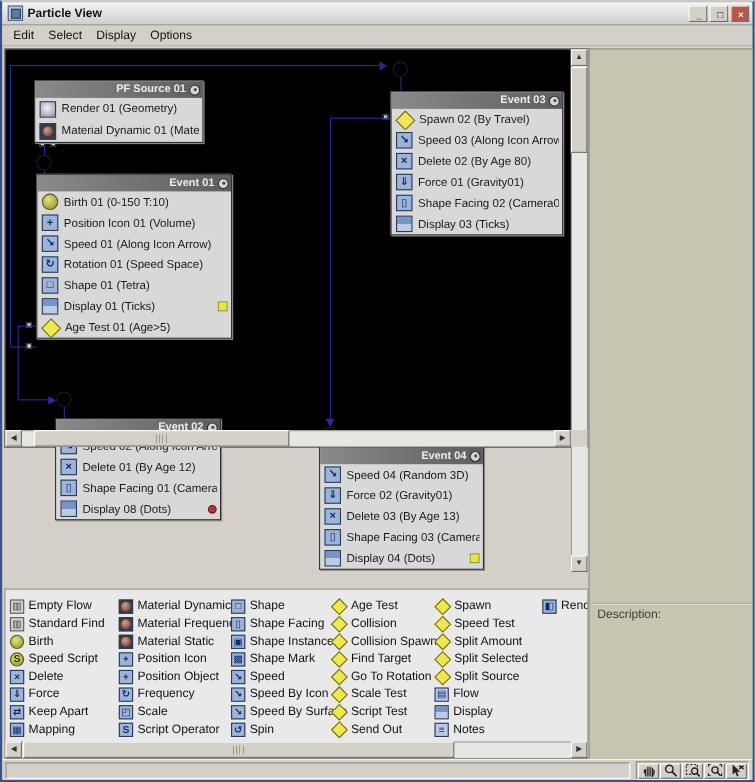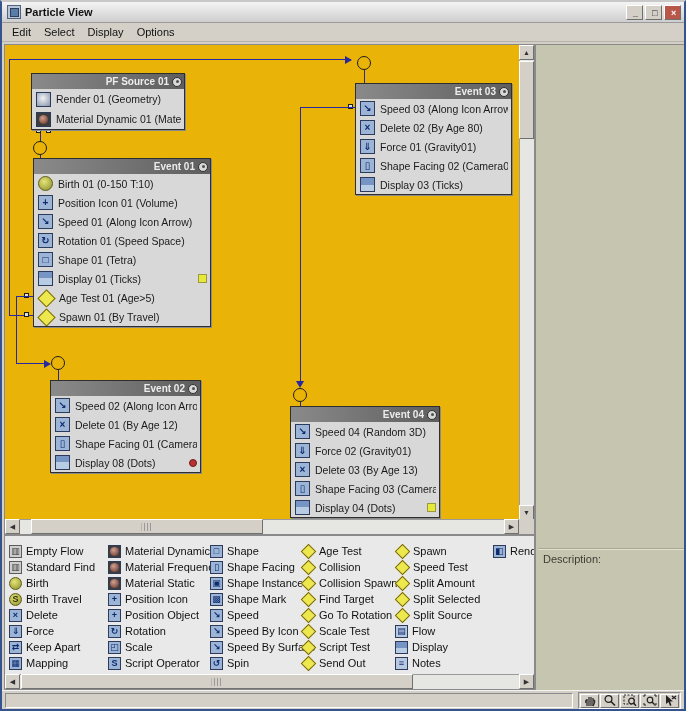--- a/index.html
+++ b/index.html
@@ -21,22 +21,22 @@
   .win-btns{margin-left:auto;display:flex;gap:2px;}
   .win-btn{width:17px;height:15px;background:#d4d0c8;border:1px solid;
     border-color:#fff #6f6f6f #6f6f6f #fff;font-size:9px;line-height:12px;
     text-align:center;color:#222;font-weight:bold;}
   .win-btn.close{background:#b8564a;color:#fff;}
   
   .menubar{position:absolute;left:0;top:22px;width:682px;height:18px;
     background:#d4d0c8;border-bottom:1px solid #b5b2aa;display:flex;align-items:center;padding-left:6px;}
   .menu-item{font-size:11px;padding:1px 9px 2px 4px;color:#111;}
   
-  .canvas{position:absolute;left:2px;top:42px;width:531px;height:491px;
-    background:#eab308;border:1px solid #8a8a8a;}
+  .canvas{position:absolute;left:2px;top:42px;width:531px;height:363px;
+    background:#000000;border:1px solid #8a8a8a;}
   .node-layer{position:absolute;left:0;top:0;width:515px;height:475px;overflow:hidden;}
   .node{position:absolute;background:#d8d8d8;border:1px solid #2e2e2e;
     box-shadow:1px 1px 0 #8a8a8a;}
   .node-title{height:15px;background:linear-gradient(90deg,#8a8a8a,#5e5e5e);
     display:flex;align-items:center;justify-content:flex-end;padding:0 2px;gap:3px;}
   .node-title-label{font-size:10px;font-weight:bold;color:#ececec;white-space:nowrap;}
   .node-title-icon{width:10px;height:10px;border-radius:50%;background:#d8d8d8;
     border:1px solid #303030;position:relative;flex:0 0 auto;}
   .node-title-icon:before{content:"";position:absolute;left:3px;top:2px;width:3px;height:3px;
     border-radius:50%;background:#505050;}
@@ -211,29 +211,29 @@
           </div>
           <div class="node-row">
             <span class="op-ic ic-display"></span>
             <span class="op-label">Display 01 (Ticks)</span>
             <span class="badge badge-yellow"></span>
           </div>
           <div class="node-row">
             <span class="op-diamond"></span>
             <span class="op-label">Age Test 01 (Age&gt;5)</span>
           </div>
-          <div class="node-row">
-            <span class="op-diamond"></span>
-            <span class="op-label">Spawn 01 (By Travel)</span>
-          </div>
         </div>
         <div class="node" style="left: 350px; top: 38px; width: 157px;">
           <div class="node-title">
             <span class="node-title-label">Event 03</span>
             <span class="node-title-icon"></span>
+          </div>
+          <div class="node-row">
+            <span class="op-diamond"></span>
+            <span class="op-label">Spawn 02 (By Travel)</span>
           </div>
           <div class="node-row">
             <span class="op-ic ic-speed">↘</span>
             <span class="op-label">Speed 03 (Along Icon Arrow)</span>
           </div>
           <div class="node-row">
             <span class="op-ic ic-delete">×</span>
             <span class="op-label">Delete 02 (By Age 80)</span>
           </div>
           <div class="node-row">
@@ -326,21 +326,21 @@
           <div class="depot-row">
             <span class="op-ic ic-flow">▥</span>
             <span class="depot-label">Standard Find</span>
           </div>
           <div class="depot-row">
             <span class="op-ic ic-birth"></span>
             <span class="depot-label">Birth</span>
           </div>
           <div class="depot-row">
             <span class="op-ic ic-birth-script">S</span>
-            <span class="depot-label">Birth Travel</span>
+            <span class="depot-label">Speed Script</span>
           </div>
           <div class="depot-row">
             <span class="op-ic ic-delete">×</span>
             <span class="depot-label">Delete</span>
           </div>
           <div class="depot-row">
             <span class="op-ic ic-force">⇓</span>
             <span class="depot-label">Force</span>
           </div>
           <div class="depot-row">
@@ -368,21 +368,21 @@
           <div class="depot-row">
             <span class="op-ic ic-position">+</span>
             <span class="depot-label">Position Icon</span>
           </div>
           <div class="depot-row">
             <span class="op-ic ic-position">+</span>
             <span class="depot-label">Position Object</span>
           </div>
           <div class="depot-row">
             <span class="op-ic ic-rotation">↻</span>
-            <span class="depot-label">Rotation</span>
+            <span class="depot-label">Frequency</span>
           </div>
           <div class="depot-row">
             <span class="op-ic ic-scale">◰</span>
             <span class="depot-label">Scale</span>
           </div>
           <div class="depot-row">
             <span class="op-ic ic-script">S</span>
             <span class="depot-label">Script Operator</span>
           </div>
         </div>

